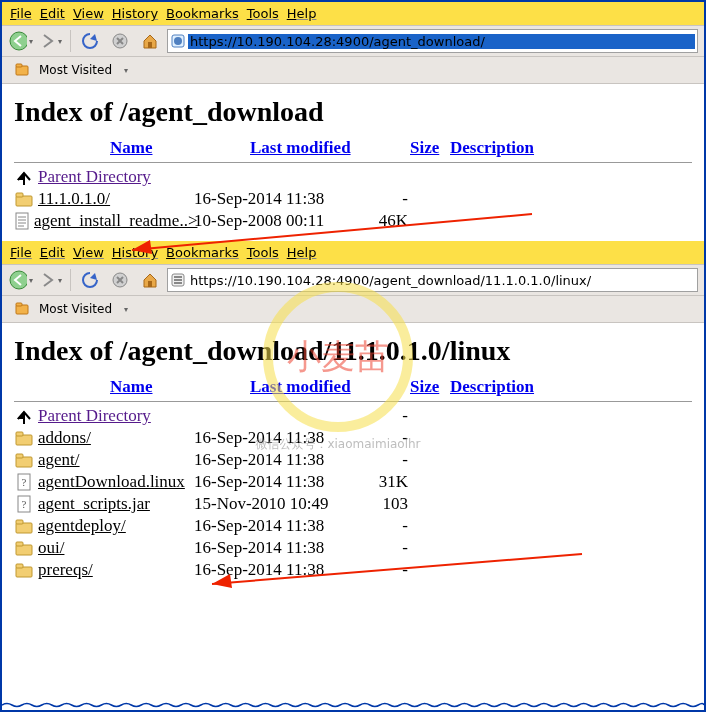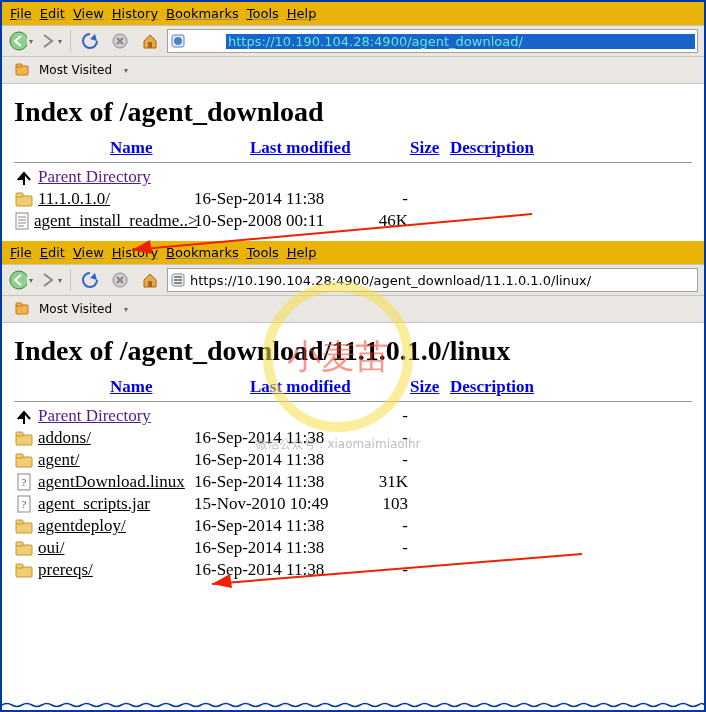--- a/index.html
+++ b/index.html
@@ -11,21 +11,21 @@
   background: #fff;
   border: 2px solid #0038a8;
   position: relative;
   overflow: hidden;
 }
 
 .menubar {
   display: flex;
   gap: 8px;
   padding: 4px 8px;
-  background: #eab308;
+  background: #fde047;
   border-bottom: 1px solid #c8c4c0;
   font-size: 13px;
 }
 .menubar span { text-decoration: underline; text-decoration-color: #888; cursor: pointer; }
 .menubar span::first-letter { text-decoration: underline; }
 
 .toolbar {
   display: flex;
   align-items: center;
   gap: 4px;
@@ -51,21 +51,21 @@
   background: #fff;
   padding: 0 2px;
   font-size: 13px;
 }
 .url-input .pageicon {
   width: 16px; height: 16px;
   display: inline-flex; align-items: center; justify-content: center;
   margin-right: 2px;
 }
 .url-input .urltext { flex: 1; padding: 0 2px; }
-.url-input .urltext.sel { background: #1a63c8; color: #5eead4; margin-left: 38px; }
+.url-input .urltext.sel { background: #1a63c8; color: #000000; }
 
 .bmbar {
   display: flex;
   align-items: center;
   gap: 4px;
   padding: 3px 6px;
   background: #eae6e2;
   border-bottom: 1px solid #c8c4c0;
 }
 .bmitem {

